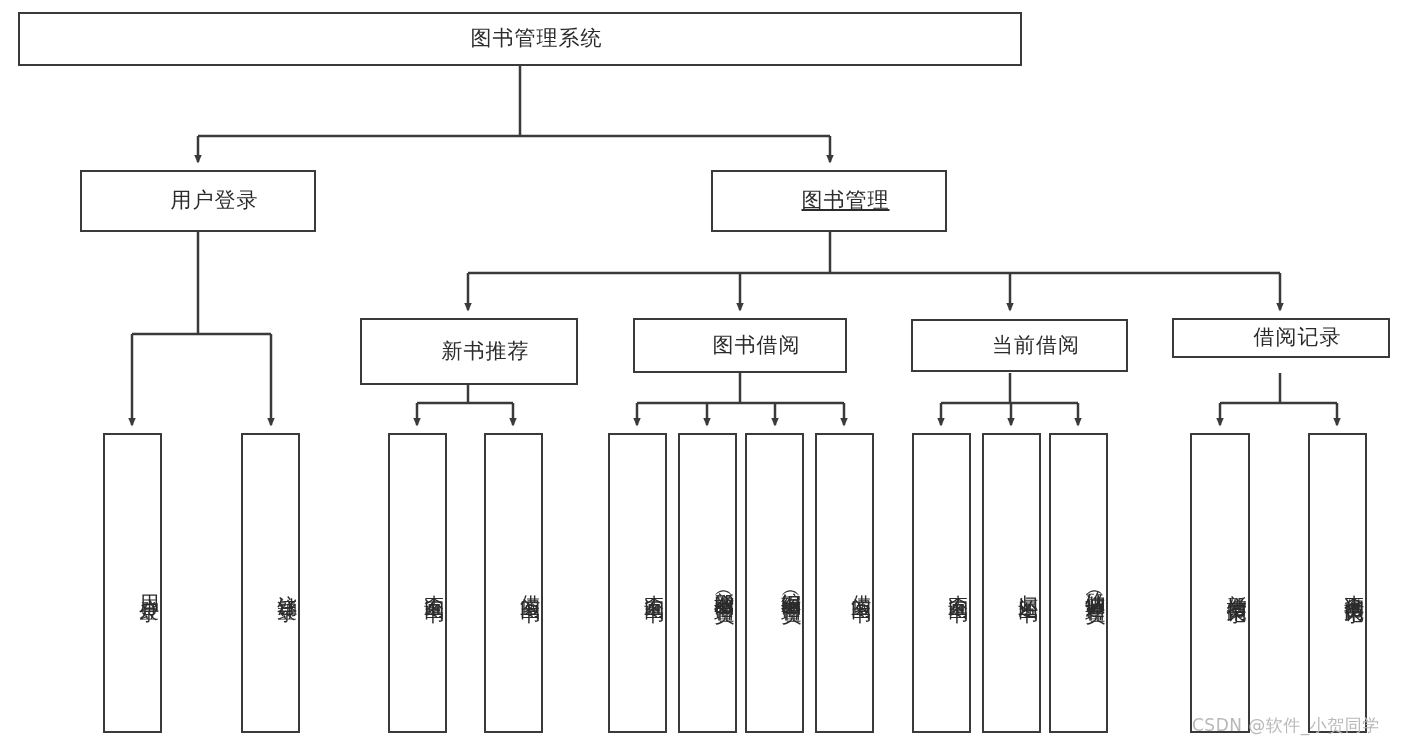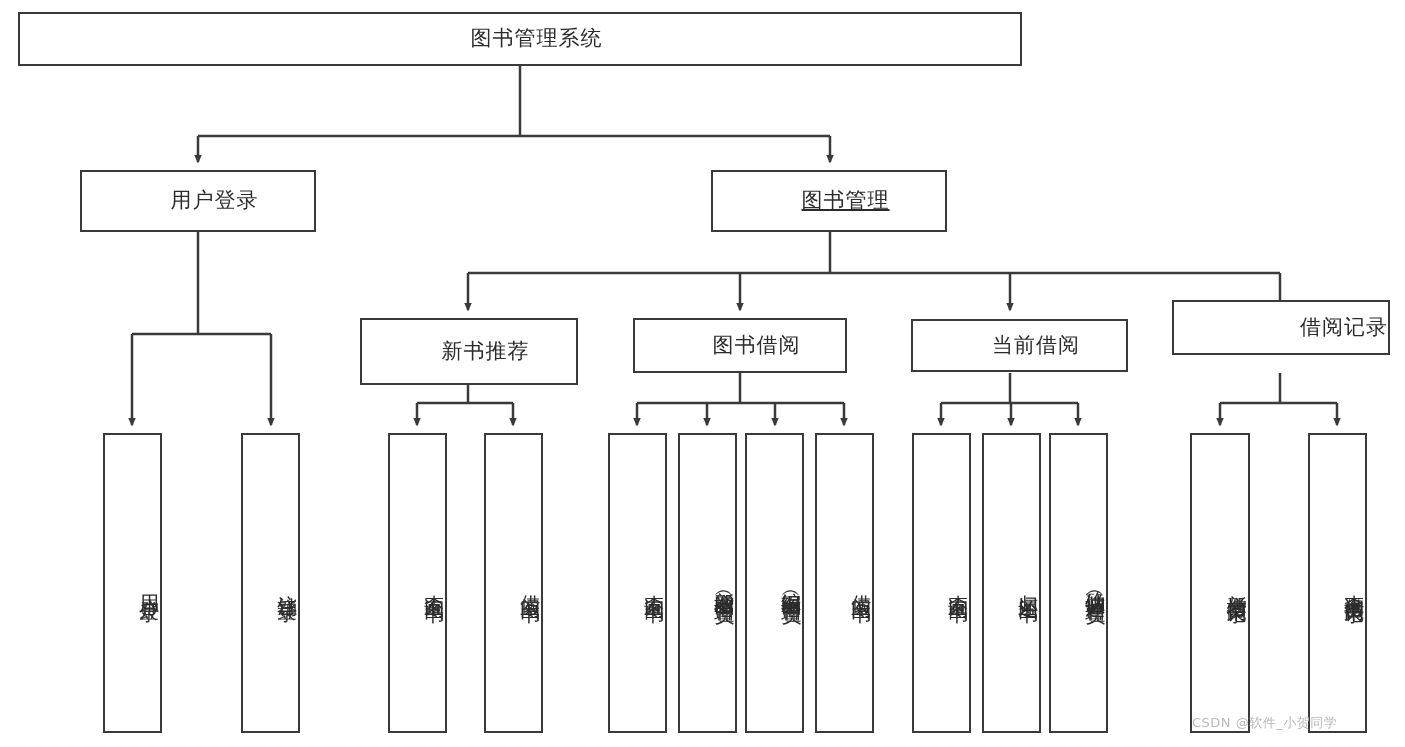--- a/index.html
+++ b/index.html
@@ -57,21 +57,21 @@
     line-height: 1.18;
     letter-spacing: 3px;
     white-space: nowrap;
     text-align: center;
   }
   .node.vert.tall-text .node-label {
     letter-spacing: 2px;
   }
   .watermark {
     position: absolute;
-    font-size: 13px;
+    font-size: 17px;
     color: #b9b9b9;
     white-space: nowrap;
     letter-spacing: 0.5px;
     font-family: "DejaVu Sans", "Liberation Sans", sans-serif;
   }
 </style>
 </head>
 <body>
 
 <div id="diagram-root">
@@ -140,21 +140,21 @@
 
   <div class="node horiz" style="left:360px; top:318px; width:218px; height:67px;">
     <span class="node-label">新书推荐</span>
   </div>
   <div class="node horiz" style="left:633px; top:318px; width:214px; height:55px;">
     <span class="node-label">图书借阅</span>
   </div>
   <div class="node horiz" style="left:903px; top:319px; width:217px; height:53px;margin-left:8px;">
     <span class="node-label">当前借阅</span>
   </div>
-  <div class="node horiz" style="left:1172px; top:300px; width:218px; height:55px;justify-content:flex-end;">
+  <div class="node horiz" style="left:1172px; top:318px; width:218px; height:40px;">
     <span class="node-label">借阅记录</span>
   </div>
 
   <div class="node vert" style="left:103px; top:433px; width:59px; height:300px;">
     <span class="node-label">用户登录</span>
   </div>
   <div class="node vert" style="left:241px; top:433px; width:59px; height:300px;">
     <span class="node-label">注销登录</span>
   </div>
 

